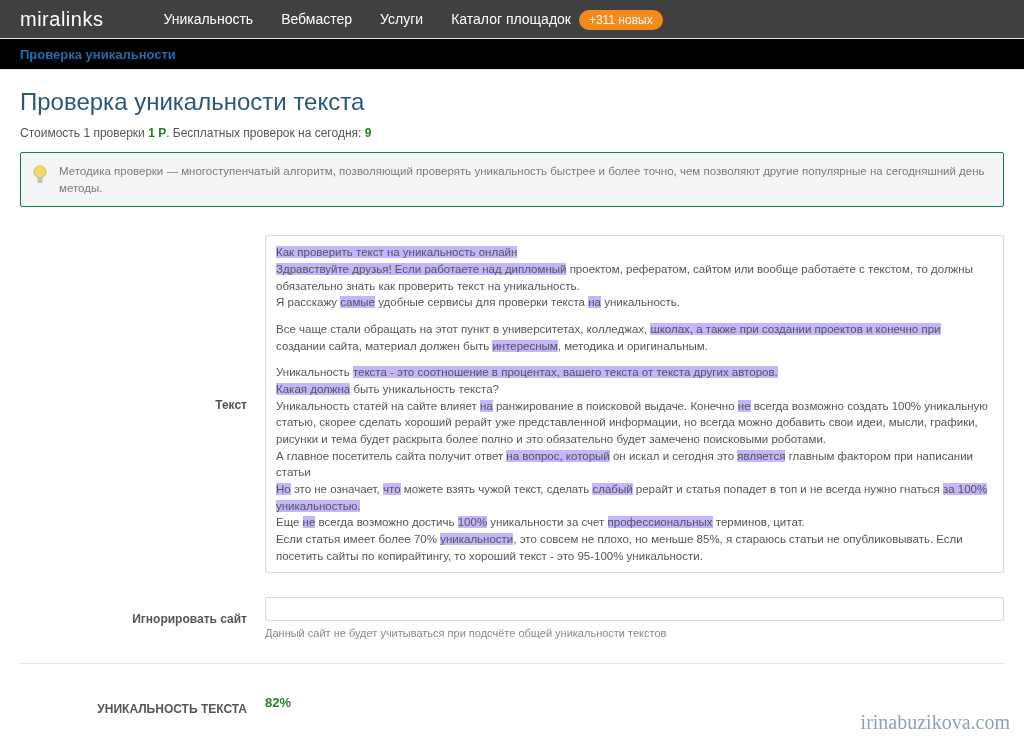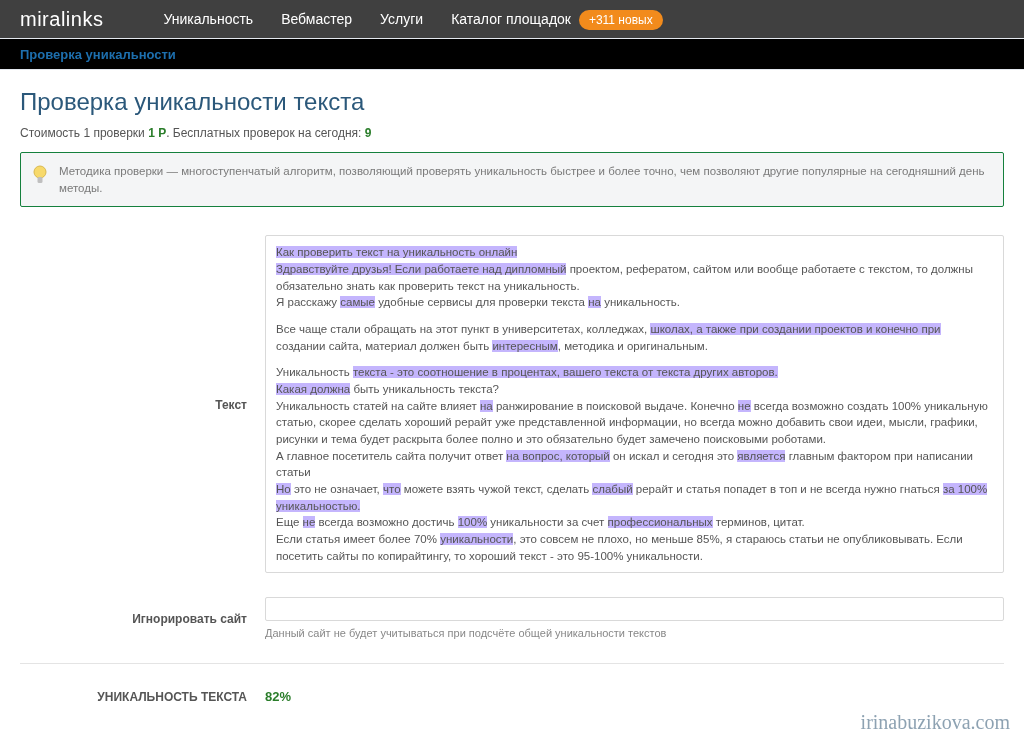--- a/index.html
+++ b/index.html
@@ -122,21 +122,21 @@
   }
   .hint {
     font-size: 11px;
     color: #888;
     margin-top: 6px;
   }
   .sep {
     border-top: 1px solid #e4e4e4;
     margin: 20px 0 24px 0;
   }
-  .uniq-label { color: #2a7d2a; font-weight: 700; text-transform: uppercase; }
+  .uniq-label { color: #2a7d2a; font-weight: 700; text-transform: uppercase; margin-top: 12px; }
   .uniq-val { color: #2a7d2a; font-weight: 700; font-size: 13px; }
   .watermark {
     position: fixed;
     right: 14px;
     bottom: 8px;
     color: #7a92a5;
     font-family: "Brush Script MT", cursive;
     font-size: 20px;
     pointer-events: none;
     opacity: 0.85;

